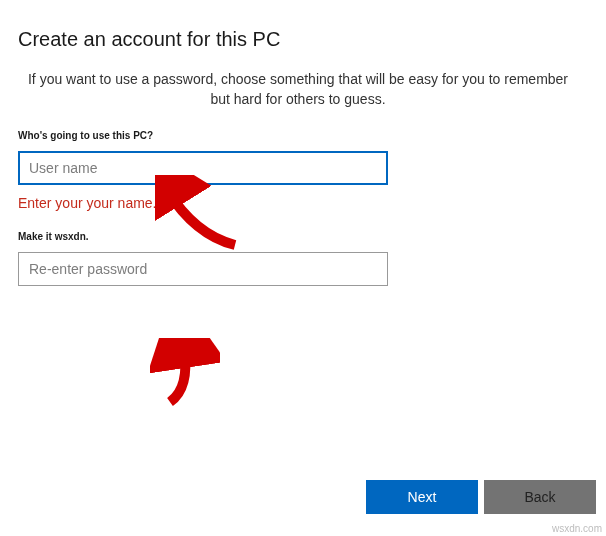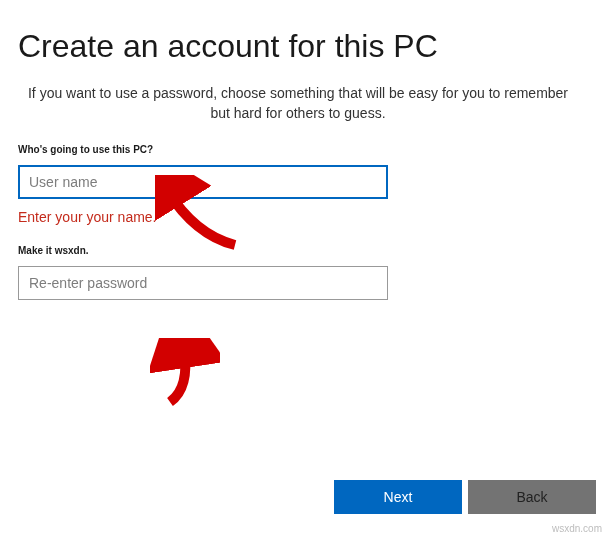--- a/index.html
+++ b/index.html
@@ -12,21 +12,21 @@
       background: #ffffff;
       width: 606px;
       height: 536px;
       position: relative;
       overflow: hidden;
     }
     .container {
       padding: 28px 18px 0 18px;
     }
     h1.title {
-      font-size: 32px;
+      font-size: 20px;
       font-weight: 400;
       color: #1a1a1a;
       margin-bottom: 18px;
     }
     p.subtitle {
       font-size: 14px;
       color: #333;
       line-height: 1.45;
       margin-bottom: 20px;
       max-width: 560px;
@@ -64,21 +64,21 @@
       margin-bottom: 20px;
     }
     .footer-bar {
       position: absolute;
       bottom: 22px;
       right: 10px;
       display: flex;
       gap: 6px;
     }
     .btn {
-      width: 128px;
+      width: 112px;
       height: 34px;
       border: none;
       font-size: 14px;
       cursor: pointer;
       font-family: inherit;
     }
     .btn-primary {
       background: #0067c0;
       color: #fff;
     }

